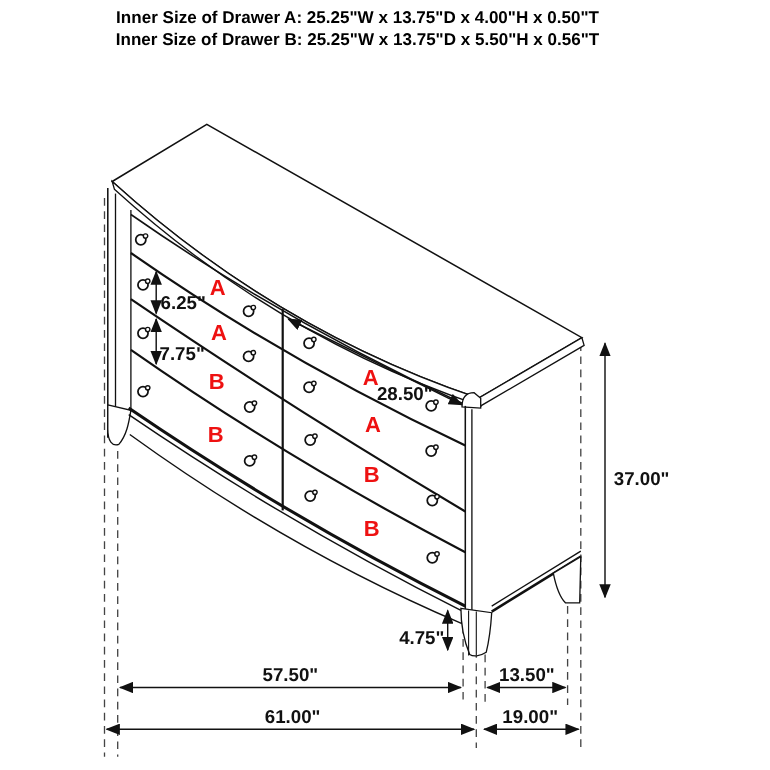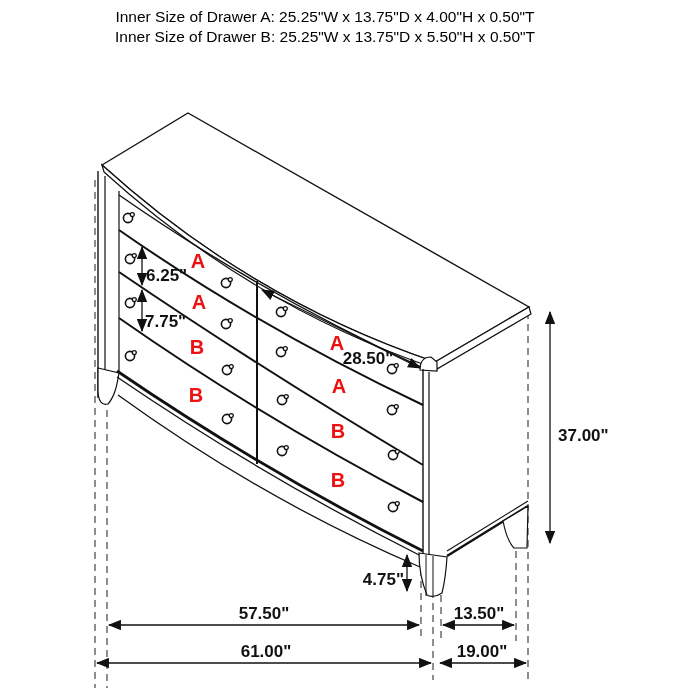--- a/index.html
+++ b/index.html
@@ -1,34 +1,34 @@
 <!DOCTYPE html>
 <html style="--red: #ee1111;"><head>
 <meta charset="utf-8">
 <style>
   html,body{margin:0;padding:0;background:#ffffff;}
   .stage{position:relative;width:700px;height:700px;background:#fff;overflow:hidden;
          font-family:"Liberation Sans",sans-serif;}
   .title{position:absolute;top:7px;left:0;width:650px;text-align:center;
-         font-weight:normal;font-size:15.5px;line-height:20px;color:#000;}
+         font-weight:bold;font-size:15.5px;line-height:20px;color:#000;}
   svg text{font-family:"Liberation Sans",sans-serif;font-weight:bold;fill:#111;}
   svg .dim-label{font-size:17px;}
   svg .drawer-letter{fill:var(--red,#ee1111);font-size:20px;}
   svg .ln{stroke:#111;fill:none;}
   svg .fillw{fill:#fff;stroke:#111;}
   svg .dash{stroke:#444;fill:none;stroke-width:1.2;stroke-dasharray:7 5;}
 </style>
 </head>
 <body>
 
 <div class="stage">
 
   <div class="title">
     <div>Inner Size of Drawer A: 25.25"W x 13.75"D x 4.00"H x 0.50"T</div>
-    <div>Inner Size of Drawer B: 25.25"W x 13.75"D x 5.50"H x 0.50"T</div>
+    <div>Inner Size of Drawer B: 25.25"W x 13.75"D x 5.50"H x 0.56"T</div>
   </div>
 
   <svg width="700" height="700" viewBox="0 0 700 700">
     <defs>
       <marker id="arr" viewBox="0 0 10 8" refX="9.2" refY="4" markerWidth="10" markerHeight="8" orient="auto-start-reverse">
         <path d="M0,0 L10,4 L0,8 Z" fill="#111"></path>
       </marker>
     </defs>
 
     <g>

